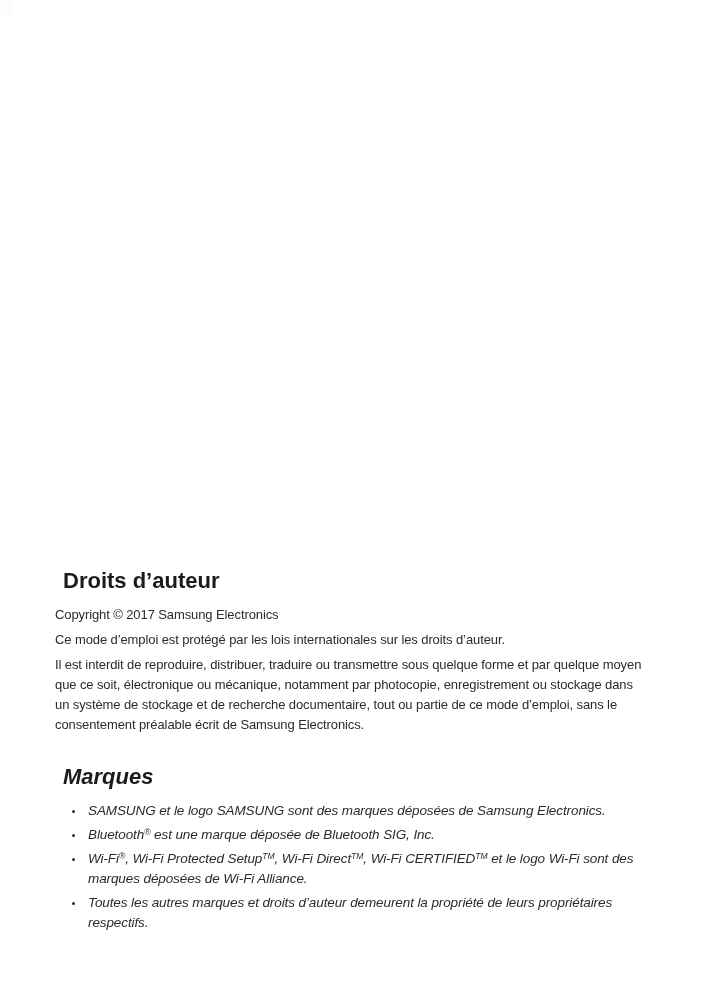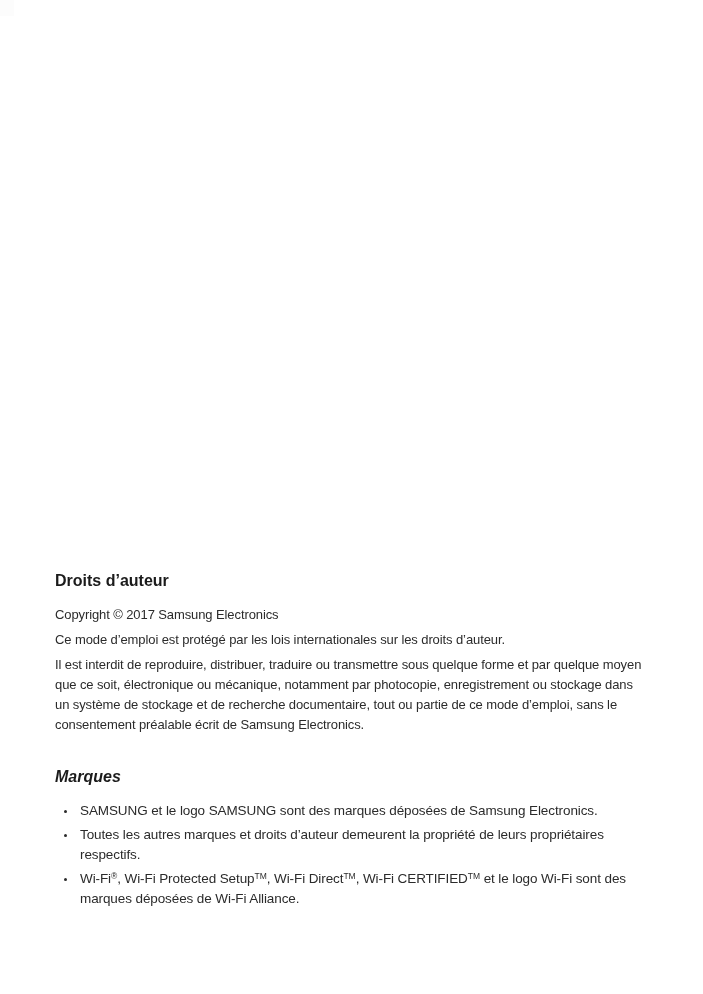--- a/index.html
+++ b/index.html
@@ -18,40 +18,41 @@
     background: #fcfcfc;
   }
   .content {
     position: absolute;
     left: 55px;
     top: 570px;
     width: 588px;
     color: #2b2b2b;
   }
   .section-heading {
-    font-size: 16px;
+    font-size: 22px;
     line-height: 22px;
     font-weight: 700;
     color: #1b1b1b;
-    margin: 0 0 13px 0;
+    margin: 0 0 13px 8px;
   }
   .section-trademarks .section-heading {
     margin-top: 31px;
     font-style: italic;
   }
   .body-text {
     font-size: 13px;
     line-height: 20px;
     letter-spacing: -0.1px;
     margin: 0 0 5px 0;
   }
   .bullet-list {
     list-style: none;
-    margin: 0;
+    margin: 8px;
     padding: 0;
+    font-style: italic;
   }
   .bullet-item {
     display: flex;
     font-size: 13.5px;
     line-height: 20px;
     letter-spacing: -0.1px;
     margin-bottom: 4px;
   }
   .bullet-marker {
     flex: 0 0 25px;
@@ -94,22 +95,26 @@
   <section class="section-trademarks">
     <h1 class="section-heading">Marques</h1>
 
     <ul class="bullet-list">
       <li class="bullet-item">
         <span class="bullet-marker"></span>
         <span class="bullet-text">SAMSUNG et le logo SAMSUNG sont des marques déposées de Samsung Electronics.</span>
       </li>
       <li class="bullet-item">
         <span class="bullet-marker"></span>
-        <span class="bullet-text">Toutes les autres marques et droits d’auteur demeurent la propriété de leurs propriétaires respectifs.</span>
+        <span class="bullet-text">Bluetooth<sup>®</sup> est une marque déposée de Bluetooth SIG, Inc.</span>
       </li>
       <li class="bullet-item">
         <span class="bullet-marker"></span>
         <span class="bullet-text">Wi-Fi<sup>®</sup>, Wi-Fi Protected Setup<sup>TM</sup>, Wi-Fi Direct<sup>TM</sup>, Wi-Fi CERTIFIED<sup>TM</sup> et le logo Wi-Fi sont des marques déposées de Wi-Fi Alliance.</span>
+      </li>
+      <li class="bullet-item">
+        <span class="bullet-marker"></span>
+        <span class="bullet-text">Toutes les autres marques et droits d’auteur demeurent la propriété de leurs propriétaires respectifs.</span>
       </li>
     </ul>
   </section>
 
 </main>
 
 </body></html>

